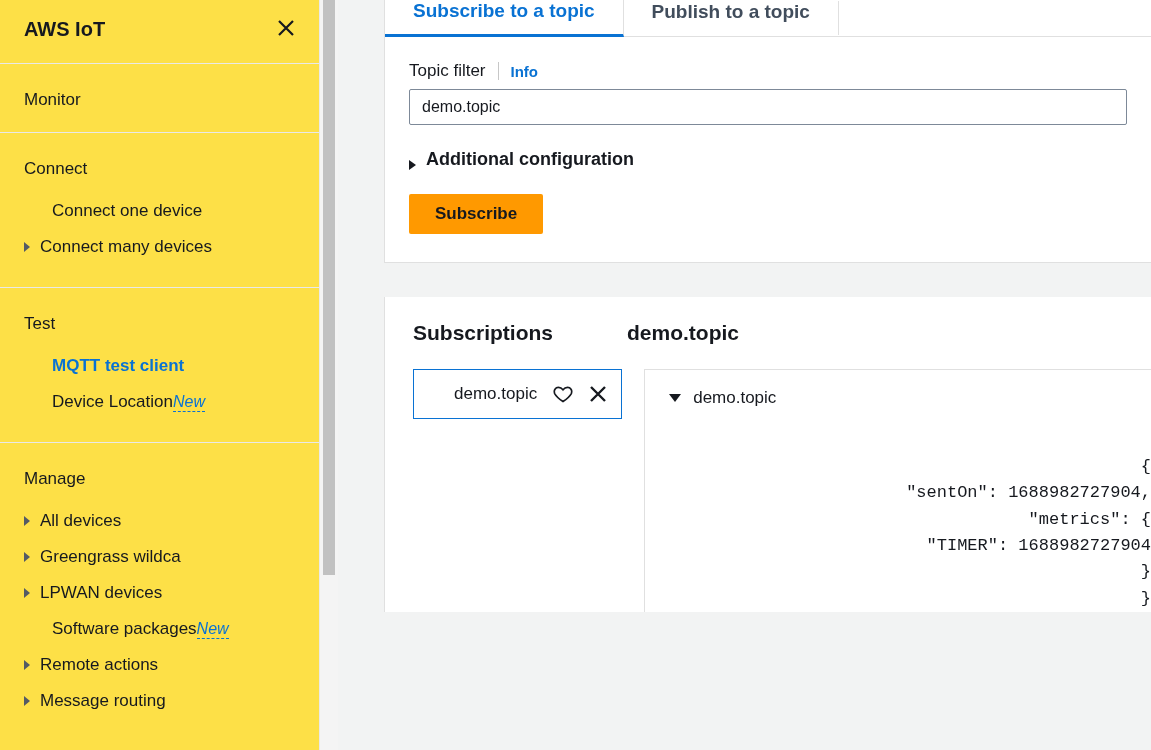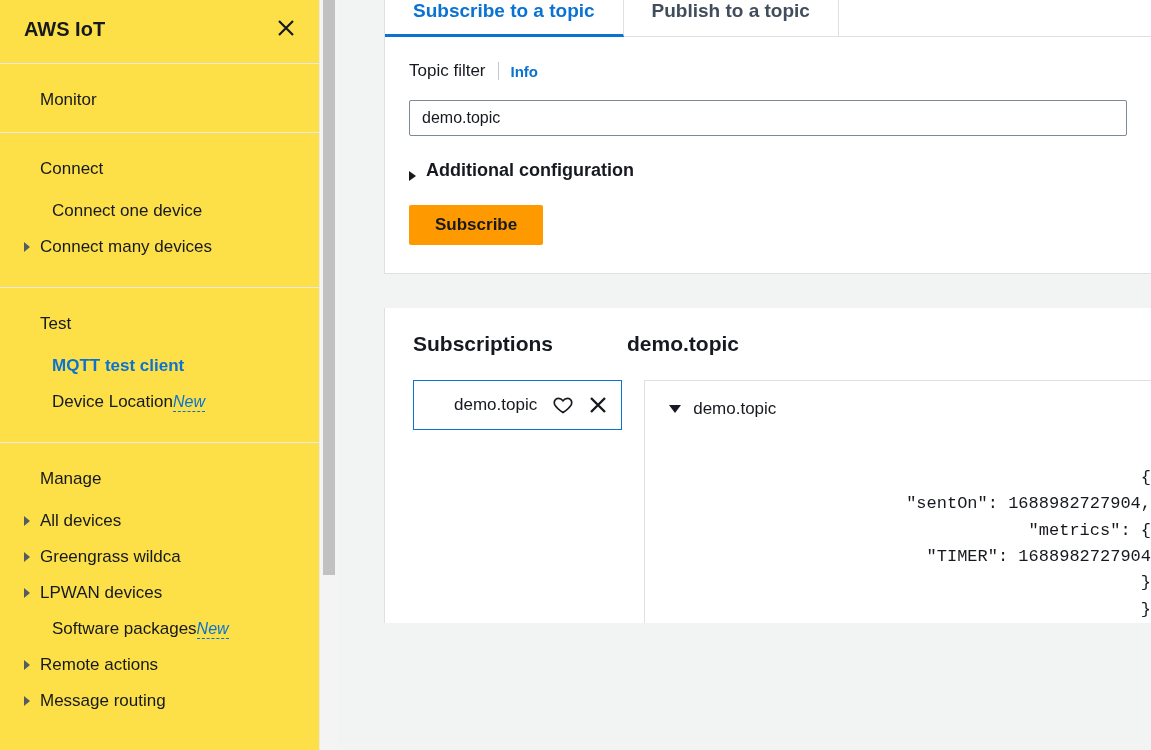--- a/index.html
+++ b/index.html
@@ -48,21 +48,20 @@
   .nav-group {
     padding: 26px 24px 22px 24px;
     border-bottom: 1px solid #e9e9e9;
   }
   .nav-group.no-border { border-bottom: none; padding-bottom: 0; }
   .nav-heading {
     font-size: 17px;
     font-weight: 400;
     color: #16191f;
     margin-bottom: 0;
-    margin-left: 16px;
   }
   .nav-heading.linklike { cursor: pointer; }
   .nav-list { list-style: none; margin-top: 14px; }
   .nav-item {
     display: flex;
     align-items: center;
     font-size: 17px;
     color: #16191f;
     padding: 8px 0;
     cursor: pointer;
@@ -112,40 +111,41 @@
     border-left: 1px solid #e0e0e0;
   }
   .panel.top {
     padding: 0;
     border-bottom: 1px solid #e0e0e0;
   }
   
   .tabs {
     display: flex;
     border-bottom: 1px solid #e0e0e0;
+    align-items: center;
   }
   .tab {
     padding: 0 28px 12px 28px;
     font-size: 19px;
     font-weight: 700;
     color: #414d5c;
     cursor: pointer;
     border-right: 1px solid #e0e0e0;
   }
   .tab.active {
     color: #0972d3;
     border-bottom: 3px solid #0972d3;
     margin-bottom: -1px;
   }
   .tab-body { padding: 24px 24px 28px 24px; }
   .field-label-row {
     display: flex;
     align-items: center;
     gap: 12px;
-    margin-bottom: 19px;
+    margin-bottom: 8px;
   }
   .field-label {
     font-size: 17px;
     font-weight: 400;
     color: #16191f;
   }
   .divider-v {
     width: 1px; height: 18px; background: #c7c7c7;
   }
   .info-link {

